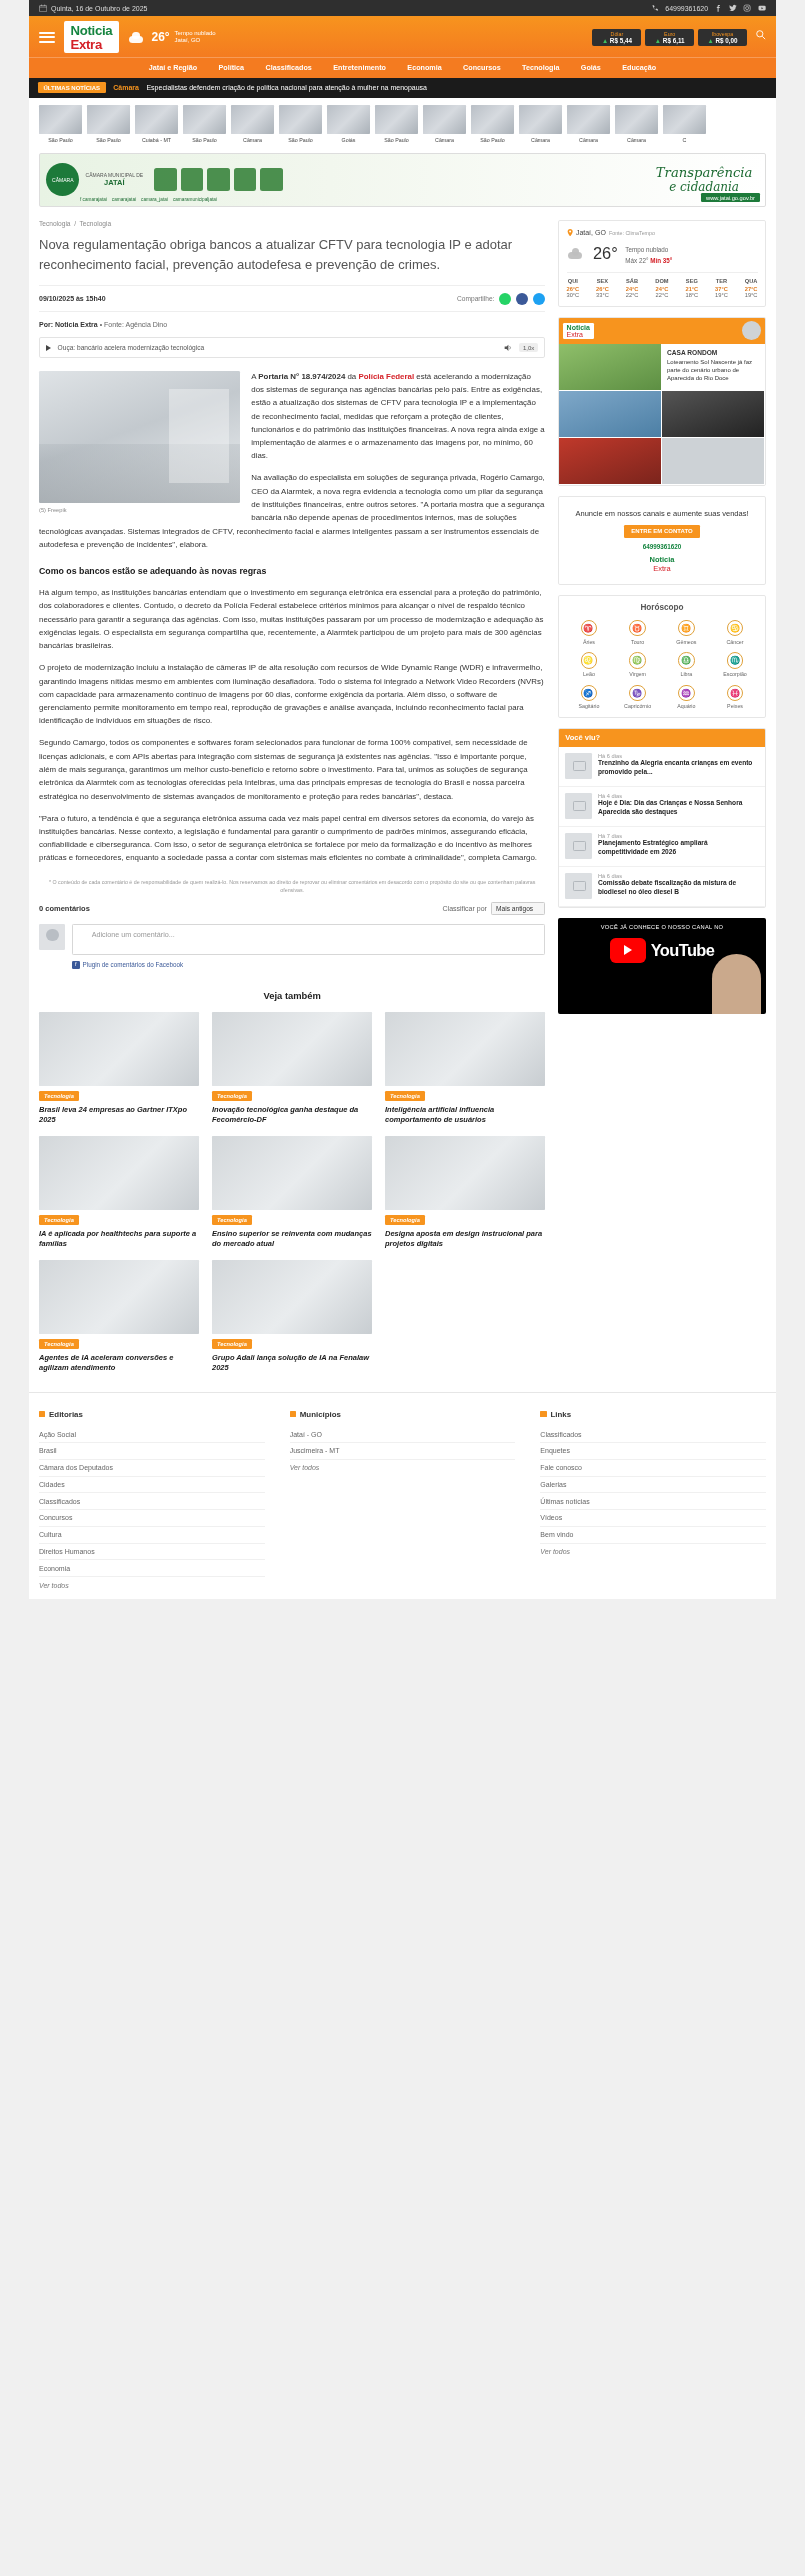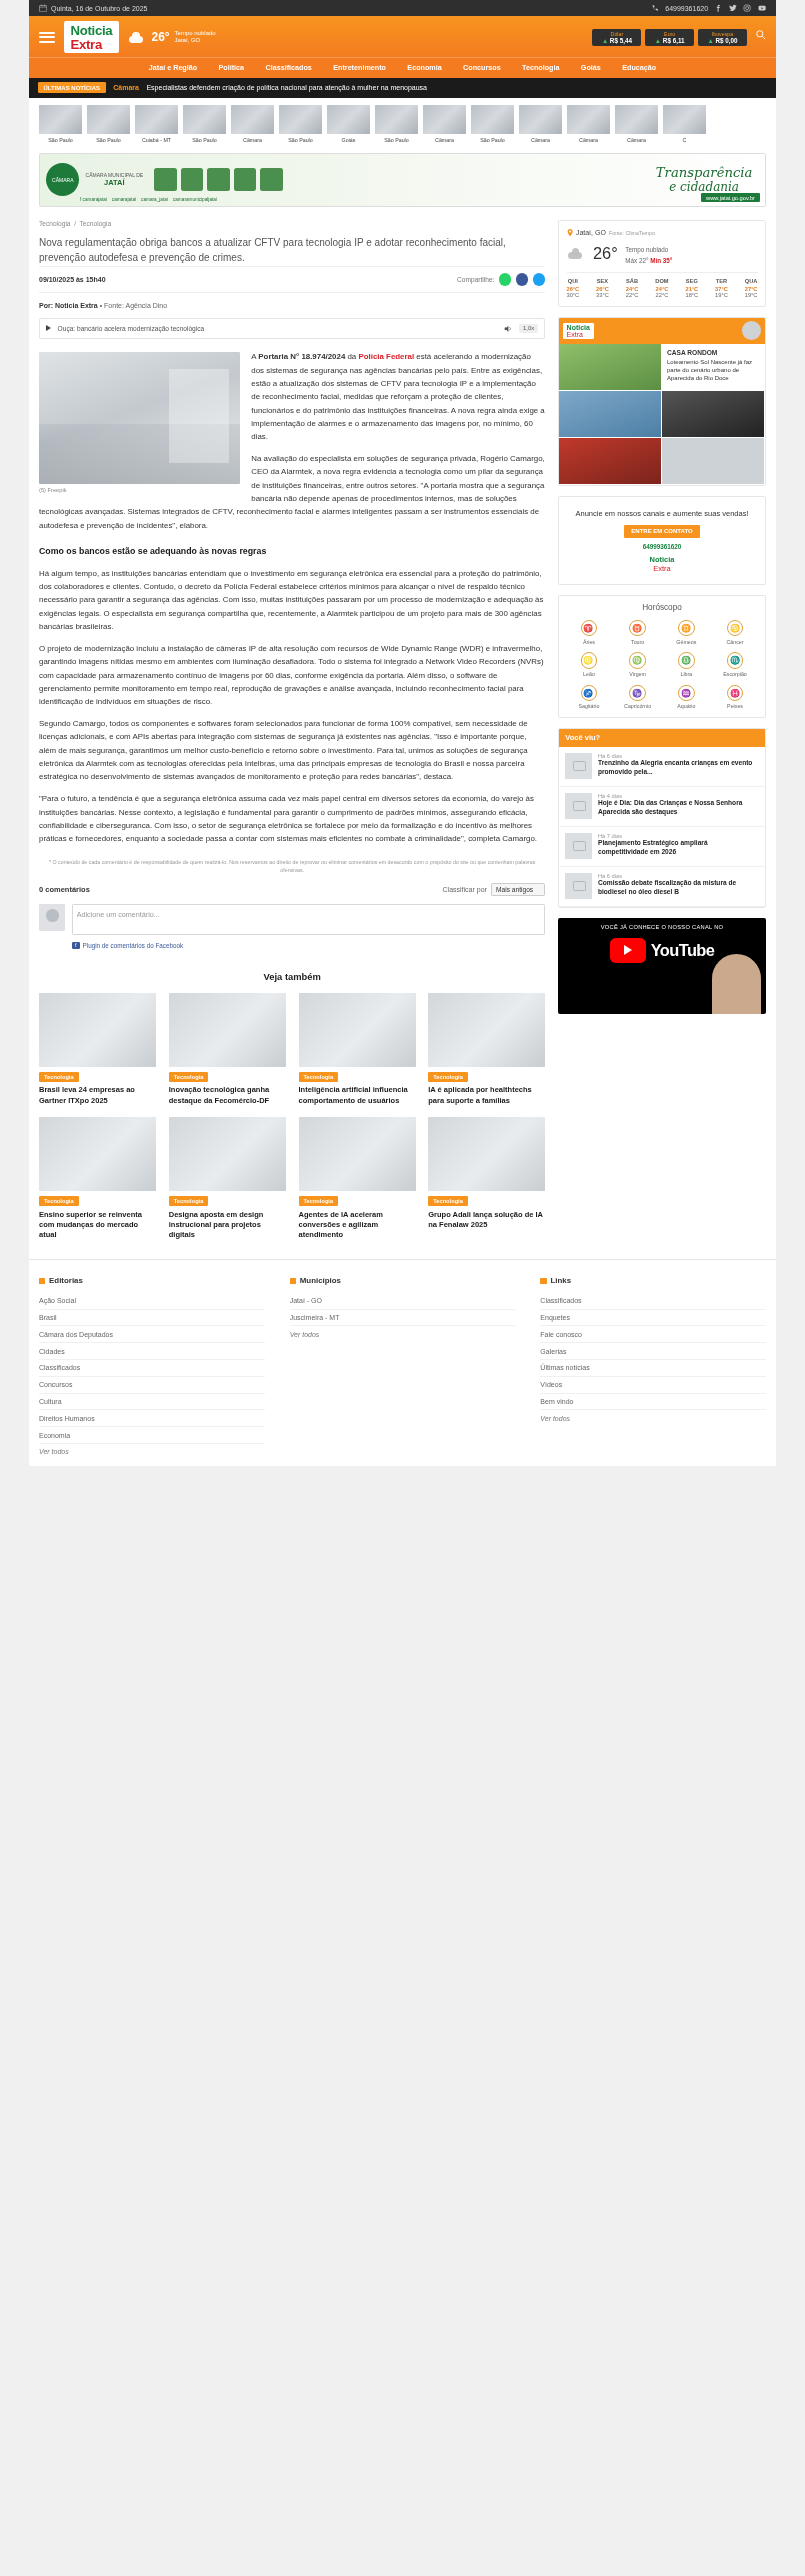--- a/index.html
+++ b/index.html
@@ -91,21 +91,21 @@
       font-size:5.7px; padding:1.3px 5px; border-radius:1.3px;}
   .banner .socialrow{ position:absolute; left:40px; bottom:3.8px; display:flex; gap:5px; font-size:4.7px; color:#1d6b33;}
 
   
   .wrap { display:flex; gap:12.6px; padding: 5px 10px 0; }
   .content { width: 553px; }
   .sidebar { width: 208px; flex:none; }
 
   .crumb { font-size:6.6px; color:#8a8a8a; margin-bottom:7.5px; }
   h1.title { font-size:19px; line-height:1.18; font-weight:400; color:#1a1a1a; margin-bottom:8.8px; }
-  .sub { font-size:10px; color:#555; line-height:1.55; }
+  .sub { font-size:13px; color:#555; line-height:1.55; margin-bottom:10px; }
   .metarow { display:flex; align-items:center; border-top:0.6px solid #eee; border-bottom:0.6px solid #eee;
      padding:6.3px 0; font-size:7px; color:#555; margin-bottom:3.8px;}
   .metarow .date{ font-weight:600; color:#333;}
   .share { margin-left:auto; display:flex; align-items:center; gap:4.4px; font-size:6.6px; color:#777;}
   .sbtn { width:12.6px;height:12.6px;border-radius:50%;display:inline-block;}
   .sbtn.wa{background:#25d366;} .sbtn.fb{background:#3b5998;} .sbtn.tw{background:#1da1f2;}
   .byline { font-size:7px; color:#666; padding:5px 0 8.8px;}
   .byline b{color:#333;}
 
   .player { border:0.6px solid #e3e3e3; border-radius:1.9px; height:21.4px; display:flex; align-items:center;
@@ -129,28 +129,28 @@
   
   .cdisc { font-size:5.3px; color:#999; line-height:1.5; margin:14px 0 7.5px; text-align:center;}
   .crow { display:flex; align-items:center; font-size:7.5px; margin-bottom:8.8px;}
   .crow .cnt{ font-weight:bold; color:#333;}
   .crow .sortlbl{ margin-left:auto; color:#666; font-size:7px; margin-right:3.8px;}
   .crow select, .crow .fake-select{ font-size:6.6px; padding:1.9px 11.3px 1.9px 4.4px; border:0.6px solid #ccc;
       background:#f6f6f6; border-radius:1.3px; color:#333; appearance:none; position:relative;}
   .cbox { display:flex; gap:6.3px; align-items:flex-start; margin-bottom:6.3px;}
   .cavatar{ width:26.4px;height:26.4px;background:#dfe1e4;border-radius:1.3px;position:relative;flex:none;}
   .cavatar::after{content:"";position:absolute;left:7px;top:5px;width:12.6px;height:12.6px;border-radius:50%;background:#b9bec4;}
-  .cinput{ flex:1; height:31px; border:0.6px solid #d7d7d7; border-radius:1.3px; padding:5px 4px;
+  .cinput{ flex:1; height:31px; border:0.6px solid #d7d7d7; border-radius:1.3px; padding:5px 19px;
       font-size:7.2px; color:#999; background:#fff;}
   .cplugin{ font-size:6.3px; color:#3b5998; display:flex; align-items:center; gap:3.1px; margin-left:33px;}
   .fb-sq{ width:7.5px;height:7.5px;background:#3b5998;color:#fff;font-size:5.7px;text-align:center;line-height:7.5px;border-radius:1.3px;}
 
   
   .veja-h { text-align:center; font-size:9.4px; font-weight:bold; margin:21.4px 0 11.3px; color:#222;}
-  .grid { display:grid; grid-template-columns:repeat(4,1fr); gap:11.3px 12.6px; }
+  .grid { display:grid; grid-template-columns:repeat(3,1fr); gap:11.3px 12.6px;font-style:italic; }
   .card .ph{ height:74px; background:#dcdfe2; border-radius:1.3px; position:relative; overflow:hidden;}
   .card .ph::after{content:"";position:absolute;inset:0;background:linear-gradient(135deg,#d3d7da,#e9ecee 55%,#c8cdd1);}
   .card .ph .mt{position:absolute;left:50%;top:50%;transform:translate(-50%,-50%);width:22.6px;height:17.6px;
       border:1.3px solid #b3b8bd;border-radius:1.9px;}
   .card .tag{ display:inline-block; background:#f7941e; color:#fff; font-size:5.7px; font-weight:bold;
       padding:1.9px 5px; border-radius:1.3px; margin:5px 0 3.8px;}
   .card .ct{ font-size:7.5px; font-weight:bold; line-height:1.35; color:#1a1a1a;}
 
   
   .wcard{ border:0.6px solid #e6e6e6; border-radius:1.9px; padding:7.5px; margin-bottom:10px;}
@@ -185,21 +185,21 @@
   .promo{ border:0.6px solid #e6e6e6; border-radius:1.9px; padding:11.3px 8.8px; text-align:center; margin-bottom:10px;}
   .promo .p1{ font-size:7.5px; color:#333; line-height:1.4;}
   .promo .btn{ display:inline-block; background:#f7941e; color:#fff; font-size:6px; font-weight:bold;
       padding:3.1px 7.5px; border-radius:1.3px; margin:6.3px 0 5px;}
   .promo .phone{ font-size:6.3px; color:#14843f; font-weight:bold;}
   .promo .mini{ margin-top:5px; display:inline-block; background:#fff; }
   .promo .mini b{ color:#14843f; font-size:7.5px; display:block;}
   .promo .mini i{ color:#d42027; font-size:7.5px; display:block; font-style:normal;}
 
   .horos{ border:0.6px solid #e6e6e6; border-radius:1.9px; padding:7.5px; margin-bottom:10px;}
-  .horos h3{ text-align:center; font-size:8.2px; color:#555; font-weight:normal; margin-bottom:7.5px;}
+  .horos h3{ text-align:center; font-size:8.2px; color:#555; font-weight:bold; margin-bottom:7.5px;}
   .hgrid{ display:grid; grid-template-columns:repeat(4,1fr); gap:7.5px 3.8px;}
   .hitem{ text-align:center; font-size:5.3px; color:#666;}
   .hitem .sg{ width:16.4px;height:16.4px;margin:0 auto 2.5px; border:0.6px solid #e0a23c; border-radius:50%;
       color:#e0a23c; font-size:8.2px; line-height:15px;}
 
   .vcbox{ border:0.6px solid #e6e6e6; border-radius:1.9px; overflow:hidden; margin-bottom:10px;}
   .vcbox .vh{ background:#f7941e; color:#fff; font-size:7.5px; font-weight:bold; padding:4.4px 6.3px;}
   .vcbox .vi{ display:flex; gap:6.3px; padding:6.3px; border-bottom:0.6px solid #f0f0f0;}
   .vcbox .vi .th{ width:26.4px;height:26.4px;background:#dcdfe2; border-radius:1.3px; flex:none; position:relative;}
   .vcbox .vi .th::after{content:"";position:absolute;left:7.5px;top:7.5px;width:11.3px;height:8.8px;border:1.3px solid #b3b8bd;border-radius:1.3px;}

